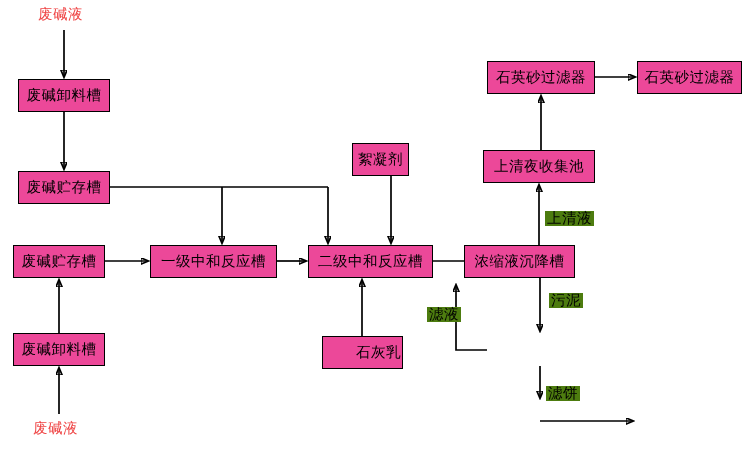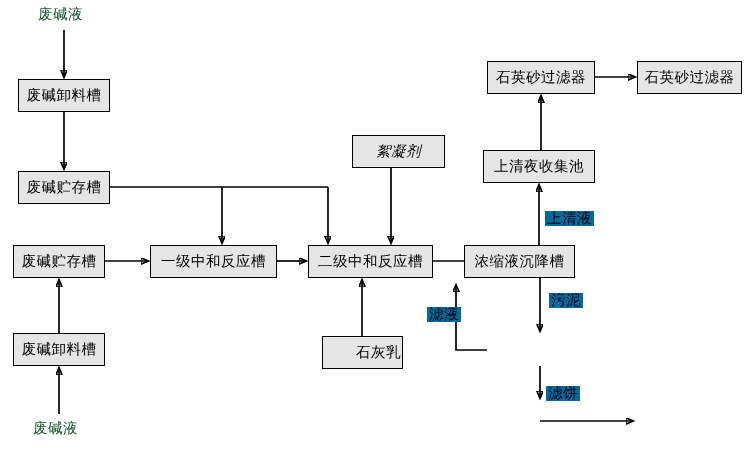--- a/index.html
+++ b/index.html
@@ -12,50 +12,50 @@
     width: 748px;
     height: 450px;
     background: #ffffff;
     font-family: "DejaVu Sans", "Liberation Sans", sans-serif;
     overflow: hidden;
   }
   .node {
     position: absolute;
     box-sizing: border-box;
     border: 1.6px solid #000000;
-    background: #e5e5e5;
+    background: #ec4899;
     color: #000000;
     display: flex;
     align-items: center;
     justify-content: center;
     font-size: 14.5px;
     line-height: 1;
     letter-spacing: 0.5px;
     white-space: nowrap;
     z-index: 3;
   }
   .free-label {
     position: absolute;
-    color: #14532d;
+    color: #ef4444;
     font-size: 14.5px;
     line-height: 1;
     letter-spacing: 0.5px;
     white-space: nowrap;
     background: #ffffff;
     padding: 0 1px;
     z-index: 4;
   }
   .edge-label {
     position: absolute;
     color: #000000;
     font-size: 14.5px;
     line-height: 1;
     letter-spacing: 0.5px;
     white-space: nowrap;
-    background: #0369a1;
+    background: #4d7c0f;
     padding: 0 2px;
     z-index: 4;
   }
   svg#wires {
     position: absolute;
     left: 0;
     top: 0;
     width: 748px;
     height: 450px;
     z-index: 1;
@@ -125,21 +125,21 @@
   </div>
   <div class="node" style="left: 13px; top: 333px; width: 92px; height: 33px;">
     <span>废碱卸料槽</span>
   </div>
   <div class="node" style="left: 150px; top: 245px; width: 127px; height: 33px;">
     <span>一级中和反应槽</span>
   </div>
   <div class="node" style="left: 308px; top: 245px; width: 125px; height: 33px; font-family: Liberation Serif, serif;">
     <span>二级中和反应槽</span>
   </div>
-  <div class="node" style="left: 352px; top: 135px; width: 93px; height: 33px; font-style: italic;">
+  <div class="node" style="left: 352px; top: 143px; width: 57px; height: 33px;">
     <span>絮凝剂</span>
   </div>
   <div class="node" style="left: 322px; top: 336px; width: 81px; height: 33px; padding-left: 32px;">
     <span>石灰乳</span>
   </div>
   <div class="node" style="left: 464px; top: 245px; width: 111px; height: 33px;">
     <span>浓缩液沉降槽</span>
   </div>
   <div class="node" style="left: 483px; top: 150px; width: 112px; height: 33px;">
     <span>上清夜收集池</span>

